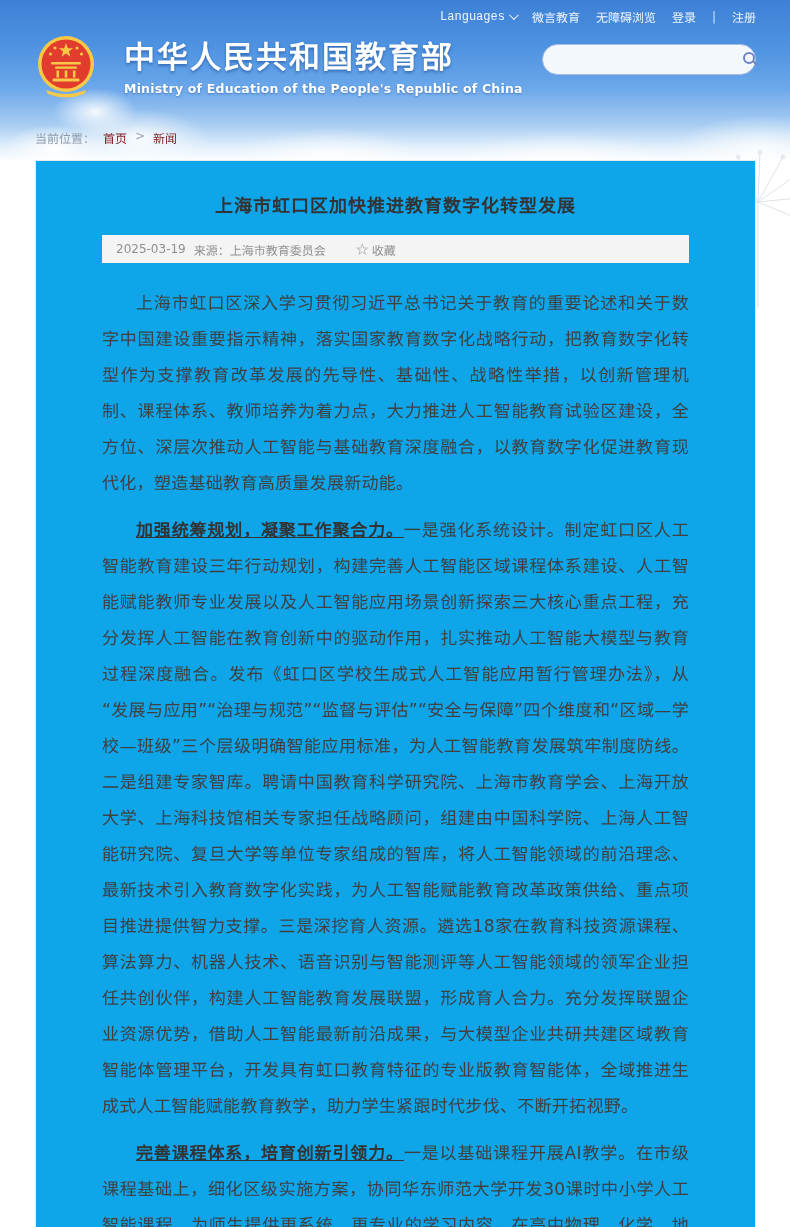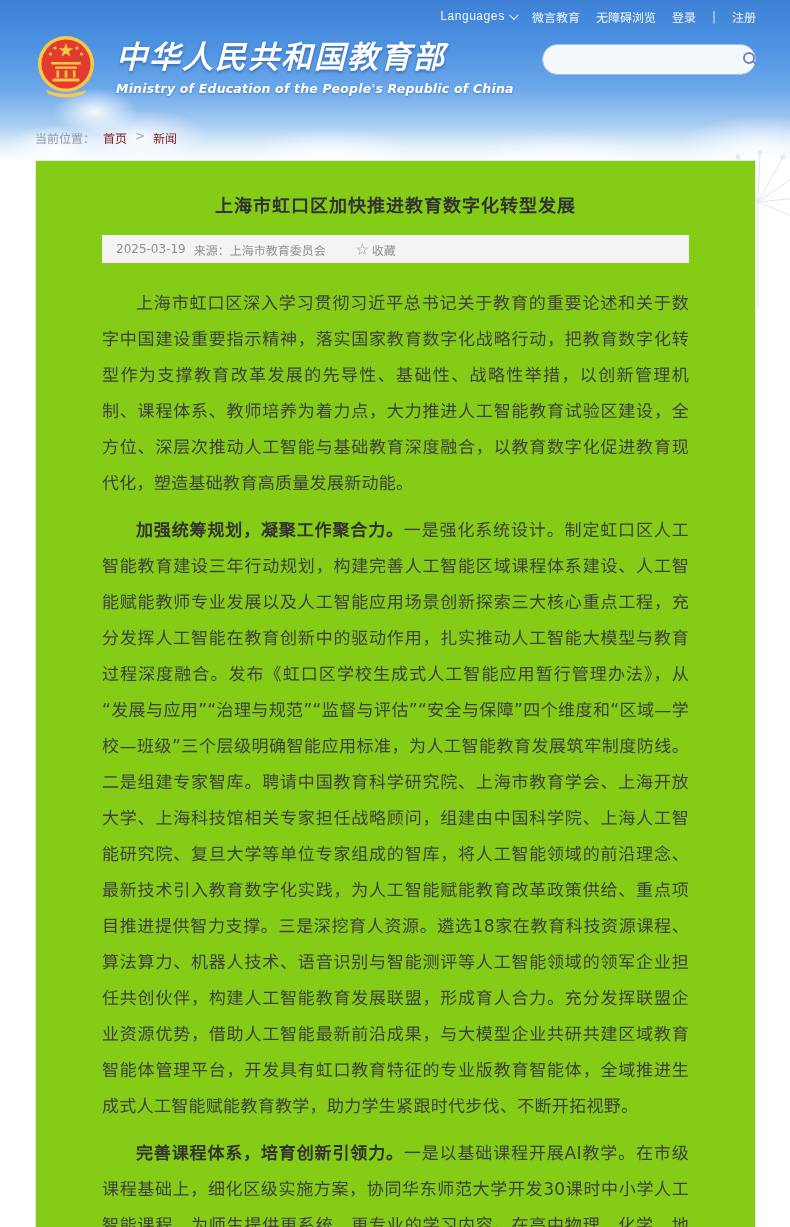--- a/index.html
+++ b/index.html
@@ -37,21 +37,21 @@
   .utility-nav a { color:#f0f6fd; text-decoration:none; cursor:pointer; }
   .utility-nav .lang { display:flex; align-items:center; gap:4px;font-family:Liberation Mono, monospace; }
   .chev { display:inline-block; width:7px; height:7px; border-right:1.5px solid #f0f6fd; border-bottom:1.5px solid #f0f6fd; transform:rotate(45deg) translateY(-2px); }
   .utility-nav .sep { opacity:.8; }
 
   .logo-block {
     position:absolute; top:32px; left:34px;
     display:flex; align-items:center; z-index:3; cursor:pointer;
   }
   .emblem { width:64px; height:72px; flex:0 0 auto; }
-  .logo-text { margin-left:18px;font-style:italic; }
+  .logo-text { margin-left:26px; }
   .site-title {
     font-size:31px; font-weight:bold; color:#ffffff; letter-spacing:2px;
     text-shadow:0 2px 3px rgba(25,75,150,.55), 0 0 1px rgba(25,75,150,.4);
     line-height:1.15;
   }
   .site-subtitle {
     font-size:12.5px; font-weight:bold; color:#ffffff; margin-top:5px; letter-spacing:.2px;
     text-shadow:0 1px 2px rgba(25,75,150,.5);
   }
 
@@ -76,21 +76,21 @@
   .breadcrumb {
     position:absolute; top:129px; left:35px; z-index:2;
     font-size:12px; color:#8d9aae; display:flex; gap:8px; align-items:flex-start;
   }
   .breadcrumb a { color:#7f1d1d; text-decoration:none; cursor:pointer; }
   .breadcrumb .bsep { color:#9aa7ba; }
 
   
   .content-card {
     position:absolute; top:160px; left:35px; width:721px; height:1067px;
-    background:#84cc16; border:1px solid #e9e9e9; border-bottom:none;
+    background:#0ea5e9; border:1px solid #e9e9e9; border-bottom:none;
     z-index:1; padding:30px 66px 0 66px; overflow:hidden;
   }
   .article-title {
     text-align:center; font-size:18px; font-weight:bold; color:#333333;
     letter-spacing:1px; margin-bottom:18px;
   }
   .meta-bar {
     background:#f4f4f4; height:28px; display:flex; align-items:center;
     font-size:12px; color:#8f8f8f; padding:0 14px; margin-bottom:22px;
   }
@@ -100,21 +100,21 @@
     border:none; background:transparent; font-size:12px; color:#8f8f8f;
     cursor:pointer; display:flex; align-items:center; gap:3px;
   }
   .star { font-size:13px; line-height:1; color:#9a9a9a; }
 
   .article p {
     font-size:17px; line-height:36px; color:#404040;
     text-align:justify; text-indent:2em; margin-bottom:11px;
     letter-spacing:.3px;
   }
-  .article p b { color:#333333; }
+  .article p b { color:#333333;text-decoration:underline; }
 </style>
 </head>
 <body>
 
 <div class="site-header">
   <div class="clouds"></div>
 
   <div class="utility-nav">
     <a class="lang">
       <span>Languages</span>

